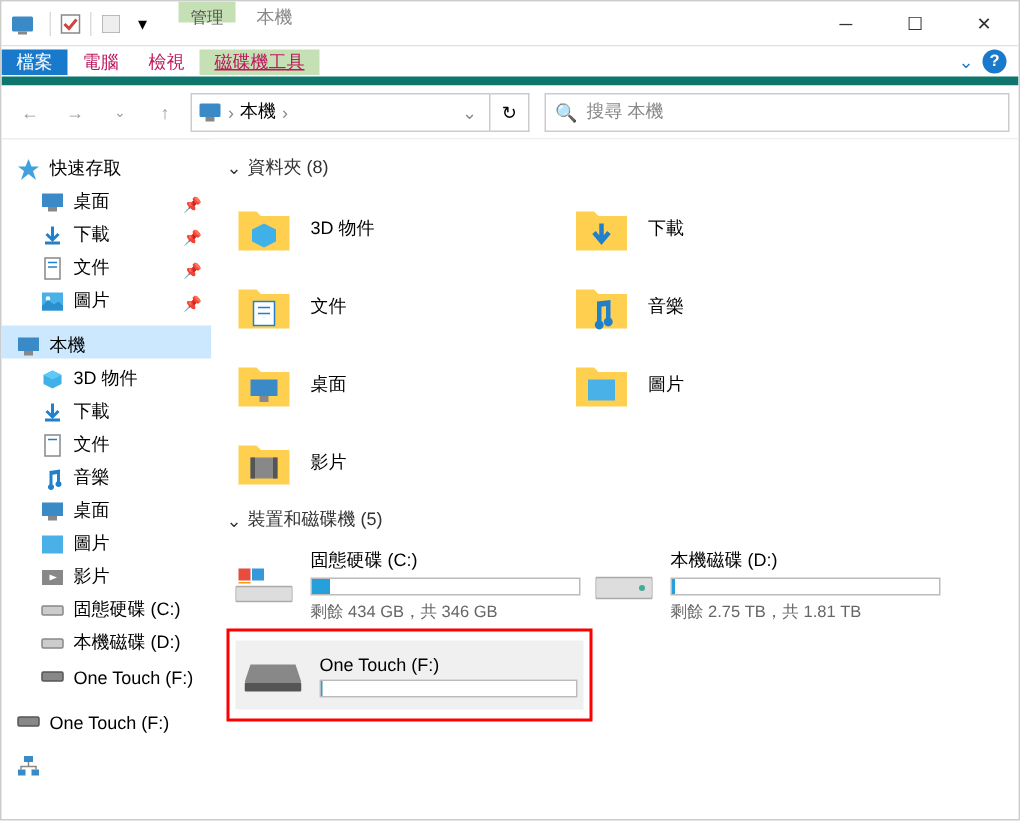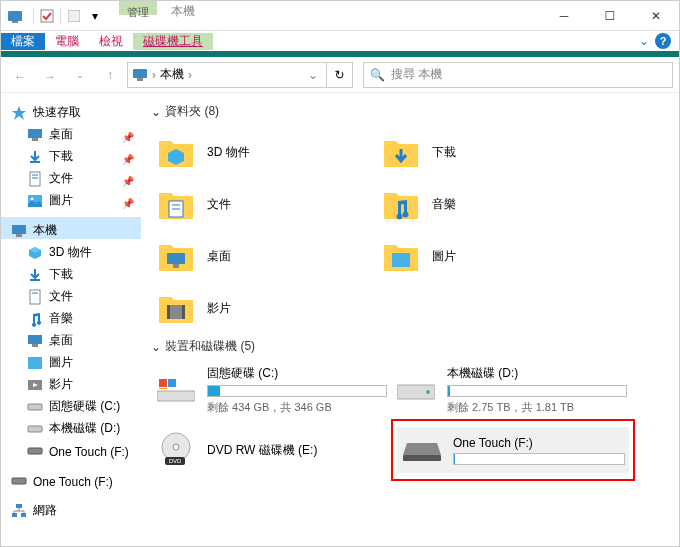--- a/index.html
+++ b/index.html
@@ -260,21 +260,20 @@
         <span class="label">One Touch (F:)</span>
       </div>
     <div class="nav-spacer"></div>
     <div class="nav-item root">
         <svg class="nav-icon" viewBox="0 0 16 16">
           <rect x="5" y="1" width="6" height="4" fill="#3a8ac8"></rect>
           <rect x="1" y="10" width="5" height="4" fill="#3a8ac8"></rect>
           <rect x="10" y="10" width="5" height="4" fill="#3a8ac8"></rect>
           <path d="M8 5 L8 8 M3 10 L3 8 L13 8 L13 10" stroke="#888" fill="none"></path>
         </svg>
-        <span class="label">網路</span>
       </div>
   </div>
 
   <div class="main-pane">
     <div class="group-header">
         <span>⌄</span>
         <span>資料夾 (8)</span>
       </div>
     <div class="folder-grid">
       <div class="folder-item">
@@ -375,33 +374,20 @@
               <rect y="8" width="38" height="14" fill="#ddd" stroke="#aaa" rx="1"></rect>
               <circle cx="31" cy="15" r="2" fill="#4a9"></circle>
             </svg>
           </div>
         <div class="drive-info">
             <span class="drive-name">本機磁碟 (D:)</span>
             <div class="drive-bar">
               <div class="drive-fill" style="width:1%"></div>
             </div>
             <span class="drive-stats">剩餘 2.75 TB，共 1.81 TB</span>
-          </div>
-      </div>
-      <div class="drive-item">
-        <div class="drive-icon">
-            <svg width="38" height="38" viewBox="0 0 38 38">
-              <circle cx="19" cy="16" r="14" fill="#e8e8e8" stroke="#aaa"></circle>
-              <circle cx="19" cy="16" r="3" fill="#fff" stroke="#888"></circle>
-              <rect x="8" y="26" width="20" height="8" fill="#333" rx="2"></rect>
-              <text x="18" y="32" fill="#fff" font-size="6" text-anchor="middle">DVD</text>
-            </svg>
-          </div>
-        <div class="drive-info">
-            <span class="drive-name">DVD RW 磁碟機 (E:)</span>
           </div>
       </div>
       <div class="drive-highlight">
         <div class="drive-item">
           <div class="drive-icon">
               <svg class="drive-svg" viewBox="0 0 38 26">
                 <path d="M4 6 L34 6 L38 18 L0 18 Z" fill="#888"></path>
                 <rect y="18" width="38" height="6" fill="#555" rx="1"></rect>
               </svg>
             </div>

